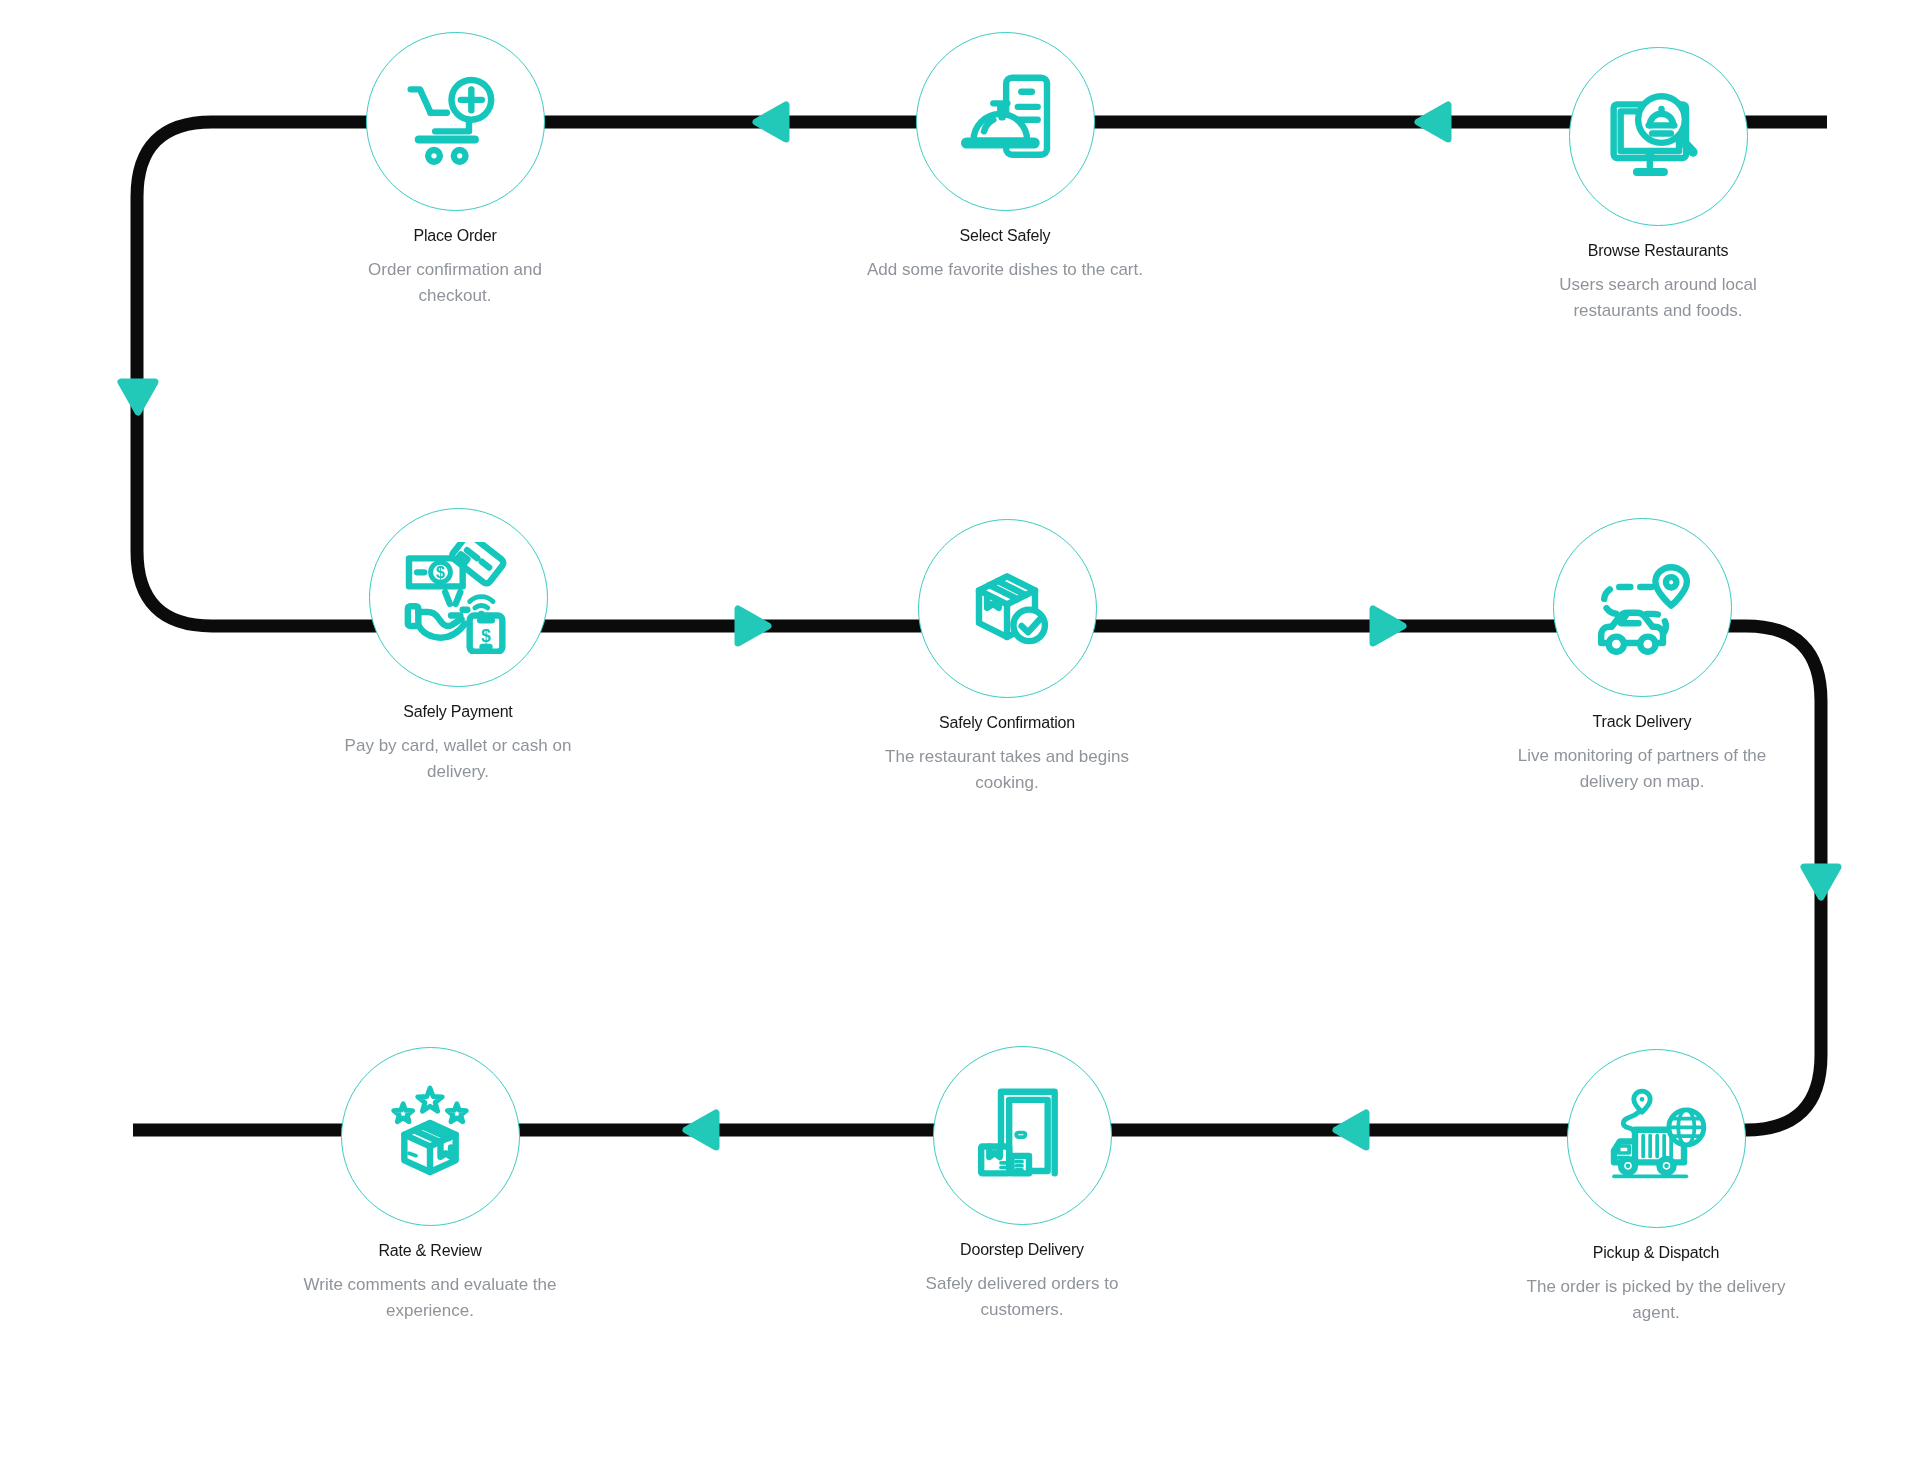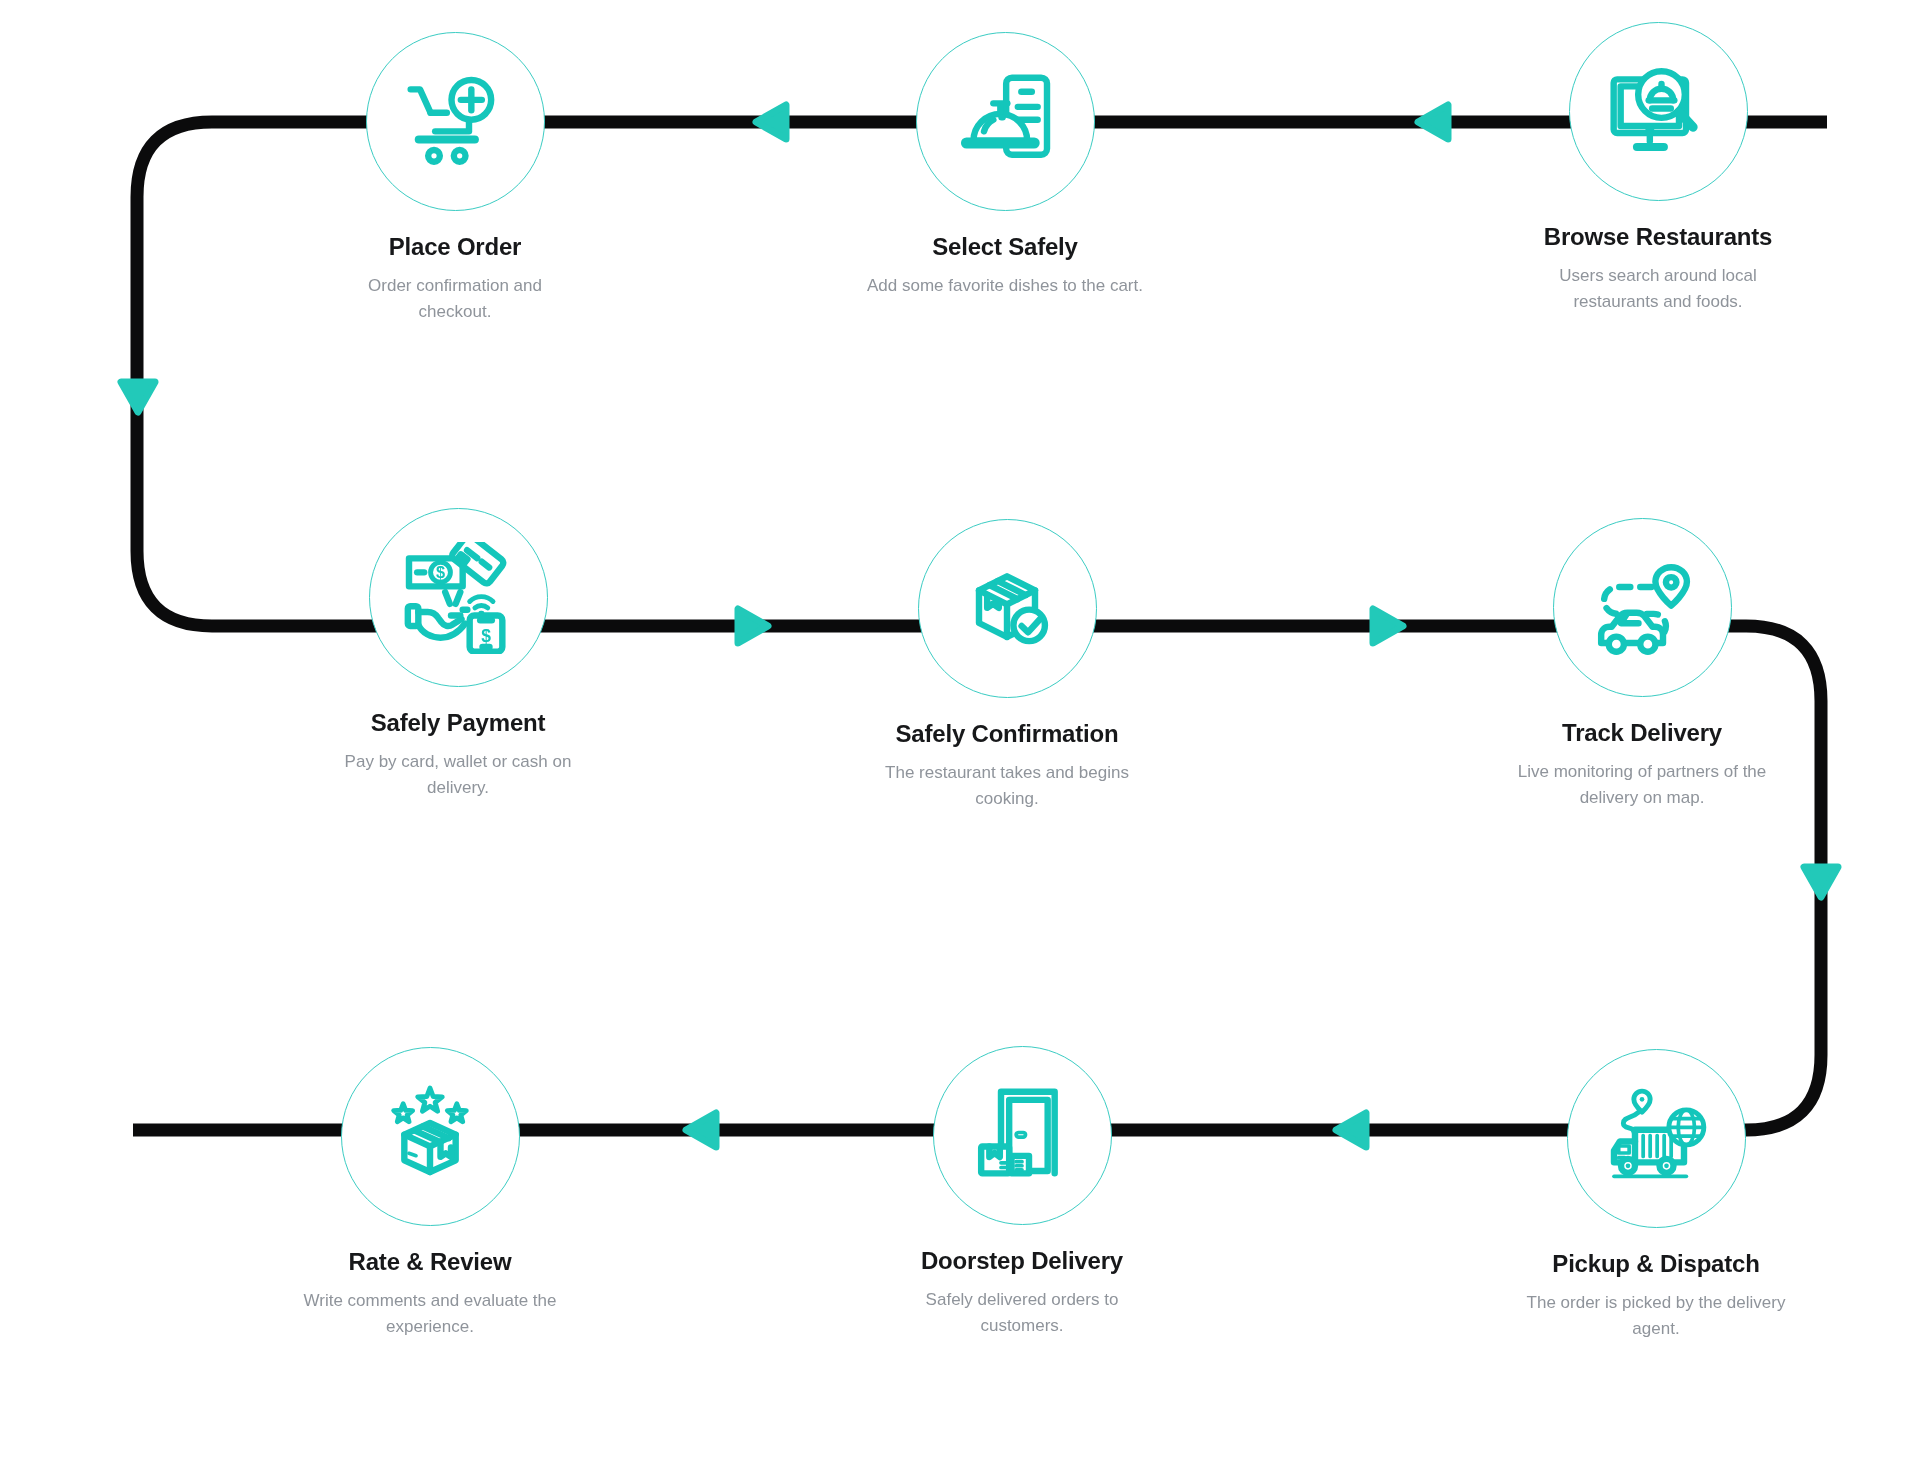--- a/index.html
+++ b/index.html
@@ -17,26 +17,26 @@
           background:#fff;margin:0 auto;display:flex;align-items:center;justify-content:center;
           color:var(--c-accent);}
   .icon{width:112px;height:112px;}
   .icon path,.icon rect,.icon circle,.icon ellipse,.icon line{
           fill:none;stroke:currentColor;stroke-width:5.5;stroke-linecap:round;stroke-linejoin:round;}
   .icon .sw3{stroke-width:3.2}.icon .sw4{stroke-width:4.2}.icon .sw7{stroke-width:7}
   .icon .sw8{stroke-width:8}.icon .sw9{stroke-width:9.5}
   .icon .fillW{fill:#fff}
   .icon .dot{fill:currentColor;stroke:none}
   .icon text{fill:currentColor;stroke:none;font-family:"Liberation Sans",sans-serif;font-weight:bold;}
-  .title{margin-top:22px;font-size:24px;font-weight:bold;color:var(--c-title);letter-spacing:-0.2px;}
+  .title{margin-top:16px;font-size:16px;font-weight:normal;color:var(--c-title);letter-spacing:-0.2px;}
   .desc{margin:12px auto 0;font-size:17px;line-height:26px;color:var(--c-desc);}
   .w240{max-width:240px}.w250{max-width:250px}.w270{max-width:270px}
   .w280{max-width:280px}.w290{max-width:290px}.w300{max-width:300px}
   
-  .p-r1c1{left:295px;top:32px}   .p-r1c2{left:845px;top:32px}   .p-r1c3{left:1498px;top:22px}
+  .p-r1c1{left:295px;top:32px}   .p-r1c2{left:845px;top:32px}   .p-r1c3{left:1498px;top:47px}
   .p-r2c1{left:298px;top:508px}  .p-r2c2{left:847px;top:519px}  .p-r2c3{left:1482px;top:518px}
   .p-r3c1{left:270px;top:1047px} .p-r3c2{left:862px;top:1046px} .p-r3c3{left:1496px;top:1049px}
 </style>
 </head>
 <body>
 
 <div class="canvas">
 
   <svg class="flow-layer" viewBox="0 0 1920 1464">
     <path class="flow-path" d="M1827 122 H212 Q137 122 137 197 V551 Q137 626 212 626 H1746 Q1821 626 1821 701 V1055 Q1821 1130 1746 1130 H133"></path>

